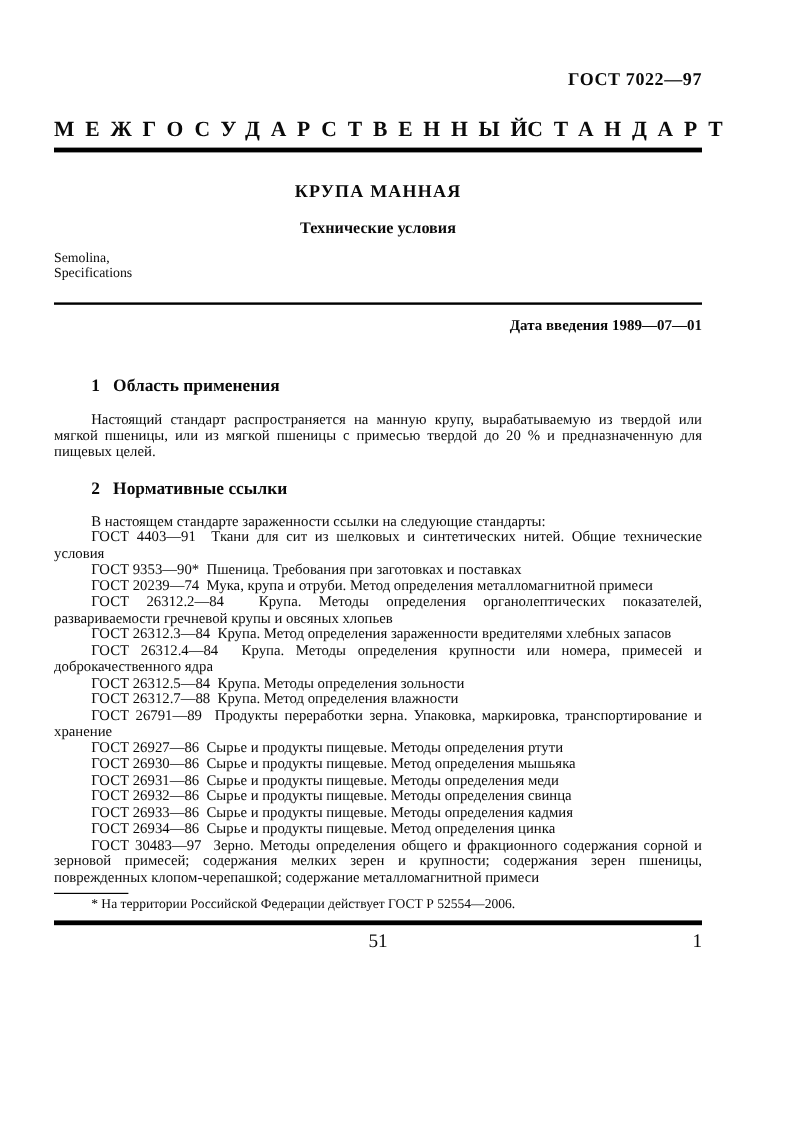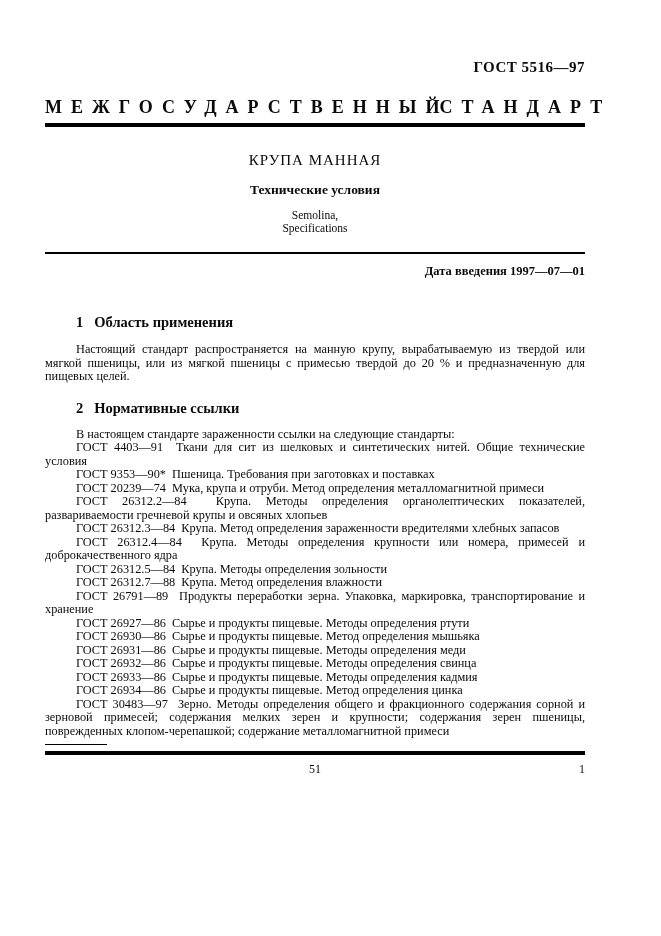--- a/index.html
+++ b/index.html
@@ -33,35 +33,34 @@
   .banner span { letter-spacing: 9px; margin-right: -9px; }
 
   .rule { background: #000; }
   .rule.thick { height: 4px; margin-top: 8px; }
   .rule.thin  { height: 2px; margin-top: 17px; }
   .rule.bottom { margin-top: 6px; }
 
   .title {
     margin-top: 25px;
     text-align: center;
-    font-weight: normal;
+    font-weight: bold;
     font-size: 15px;
     line-height: 17px;
     letter-spacing: 1px;
   }
   .subtitle {
     margin-top: 13px;
     text-align: center;
     font-weight: bold;
     font-size: 13.5px;
     line-height: 15px;
   }
   .en-title {
     margin-top: 12px;
-    text-align: center;
     font-size: 11.5px;
     line-height: 13px;
   }
 
   .date {
     margin-top: 10px;
     text-align: right;
     font-weight: bold;
     font-size: 12.5px;
     line-height: 14px;
@@ -101,49 +100,49 @@
   .edition {
     margin-top: 4px;
     font-weight: bold;
     font-size: 12.5px;
     line-height: 14px;
     word-spacing: 6px;
   }
   .page-nums {
     position: relative;
     margin-top: 7px;
-    font-size: 12px;
+    font-size: 16px;
     line-height: 14px;
     font-family: Liberation Serif, serif;
   }
   .page-nums .center { text-align: center; }
   .page-nums .right  { position: absolute; right: 0; top: 0; }
 </style>
 </head>
 <body>
 
 <div class="page">
 
-  <div class="doc-code">ГОСТ 5516—97</div>
+  <div class="doc-code">ГОСТ 7022—97</div>
 
   <div class="banner">
     <span>МЕЖГОСУДАРСТВЕННЫЙ</span>
     <span>СТАНДАРТ</span>
   </div>
   <div class="rule thick"></div>
 
   <div class="title">КРУПА МАННАЯ</div>
   <div class="subtitle">Технические условия</div>
   <div class="en-title">
     <div>Semolina,</div>
     <div>Specifications</div>
   </div>
 
   <div class="rule thin"></div>
-  <div class="date">Дата введения 1997—07—01</div>
+  <div class="date">Дата введения 1989—07—01</div>
 
   <div class="sec-heading s1">
     <span class="num">1</span><span>Область применения</span>
   </div>
   <div class="body-block">
     <p>Настоящий стандарт распространяется на манную крупу, вырабатываемую из твердой или мягкой пшеницы, или из мягкой пшеницы с примесью твердой до 20 % и предназначенную для пищевых целей.</p>
   </div>
 
   <div class="sec-heading s2">
     <span class="num">2</span><span>Нормативные ссылки</span>
@@ -162,20 +161,21 @@
     <p>ГОСТ 26927—86&nbsp; Сырье и продукты пищевые. Методы определения ртути</p>
     <p>ГОСТ 26930—86&nbsp; Сырье и продукты пищевые. Метод определения мышьяка</p>
     <p>ГОСТ 26931—86&nbsp; Сырье и продукты пищевые. Методы определения меди</p>
     <p>ГОСТ 26932—86&nbsp; Сырье и продукты пищевые. Методы определения свинца</p>
     <p>ГОСТ 26933—86&nbsp; Сырье и продукты пищевые. Методы определения кадмия</p>
     <p>ГОСТ 26934—86&nbsp; Сырье и продукты пищевые. Метод определения цинка</p>
     <p>ГОСТ 30483—97&nbsp; Зерно. Методы определения общего и фракционного содержания сорной и зерновой примесей; содержания мелких зерен и крупности; содержания зерен пшеницы, поврежденных клопом-черепашкой; содержание металломагнитной примеси</p>
   </div>
 
   <div class="footnote-sep"></div>
+  <div class="footnote">* На территории Российской Федерации действует ГОСТ Р 52554—2006.</div>
 
   <div class="rule thick bottom"></div>
 
   <div class="page-nums">
     <div class="center">51</div>
     <div class="right">1</div>
   </div>
 
 </div>
 

